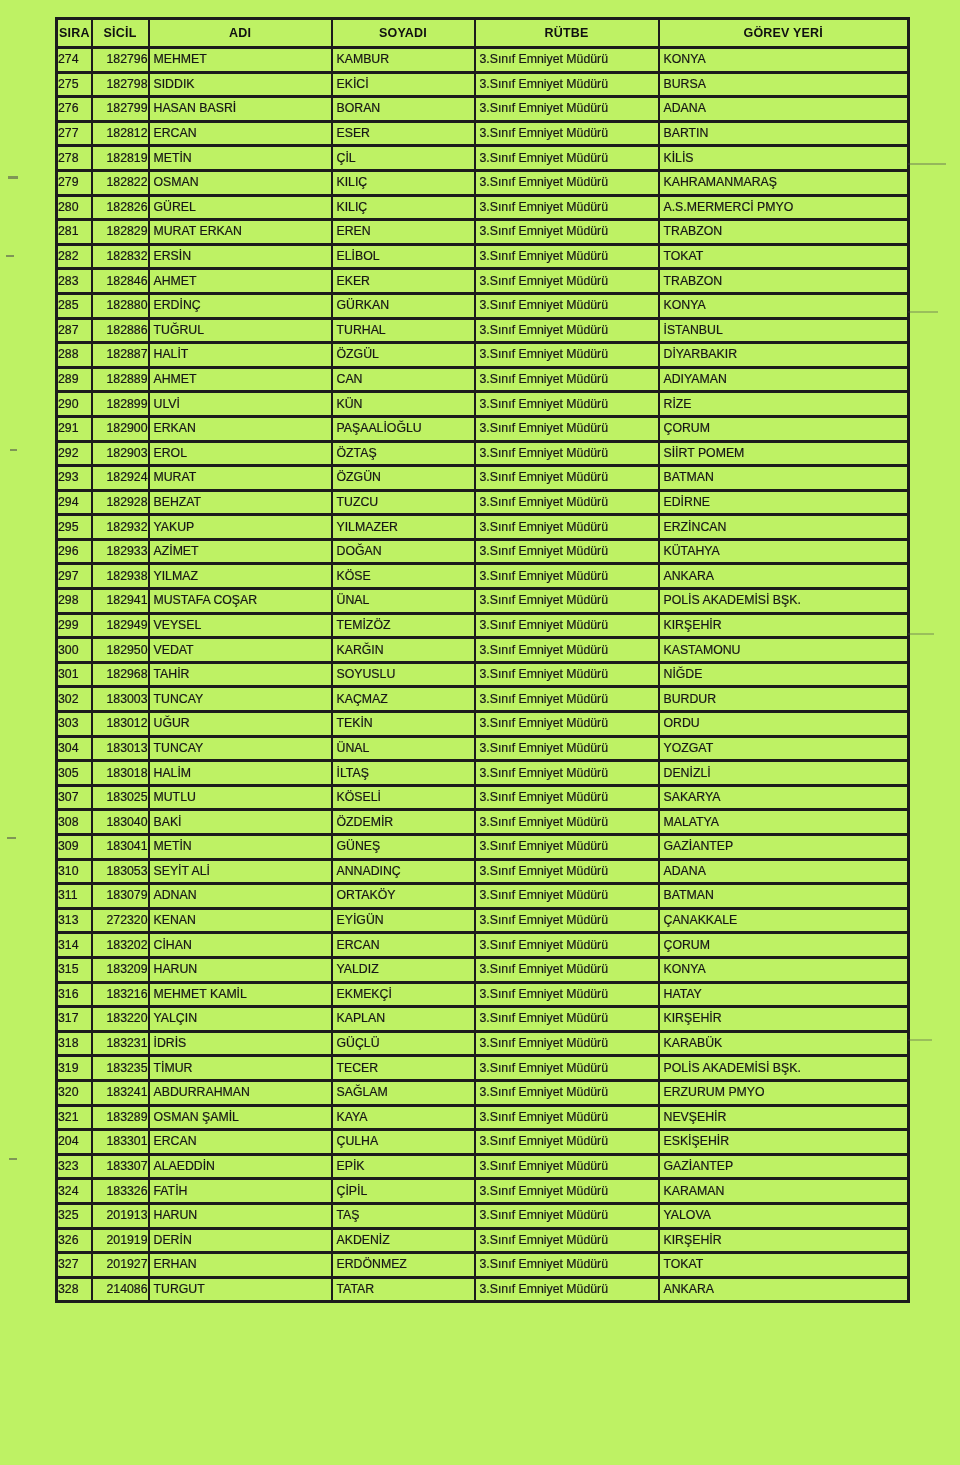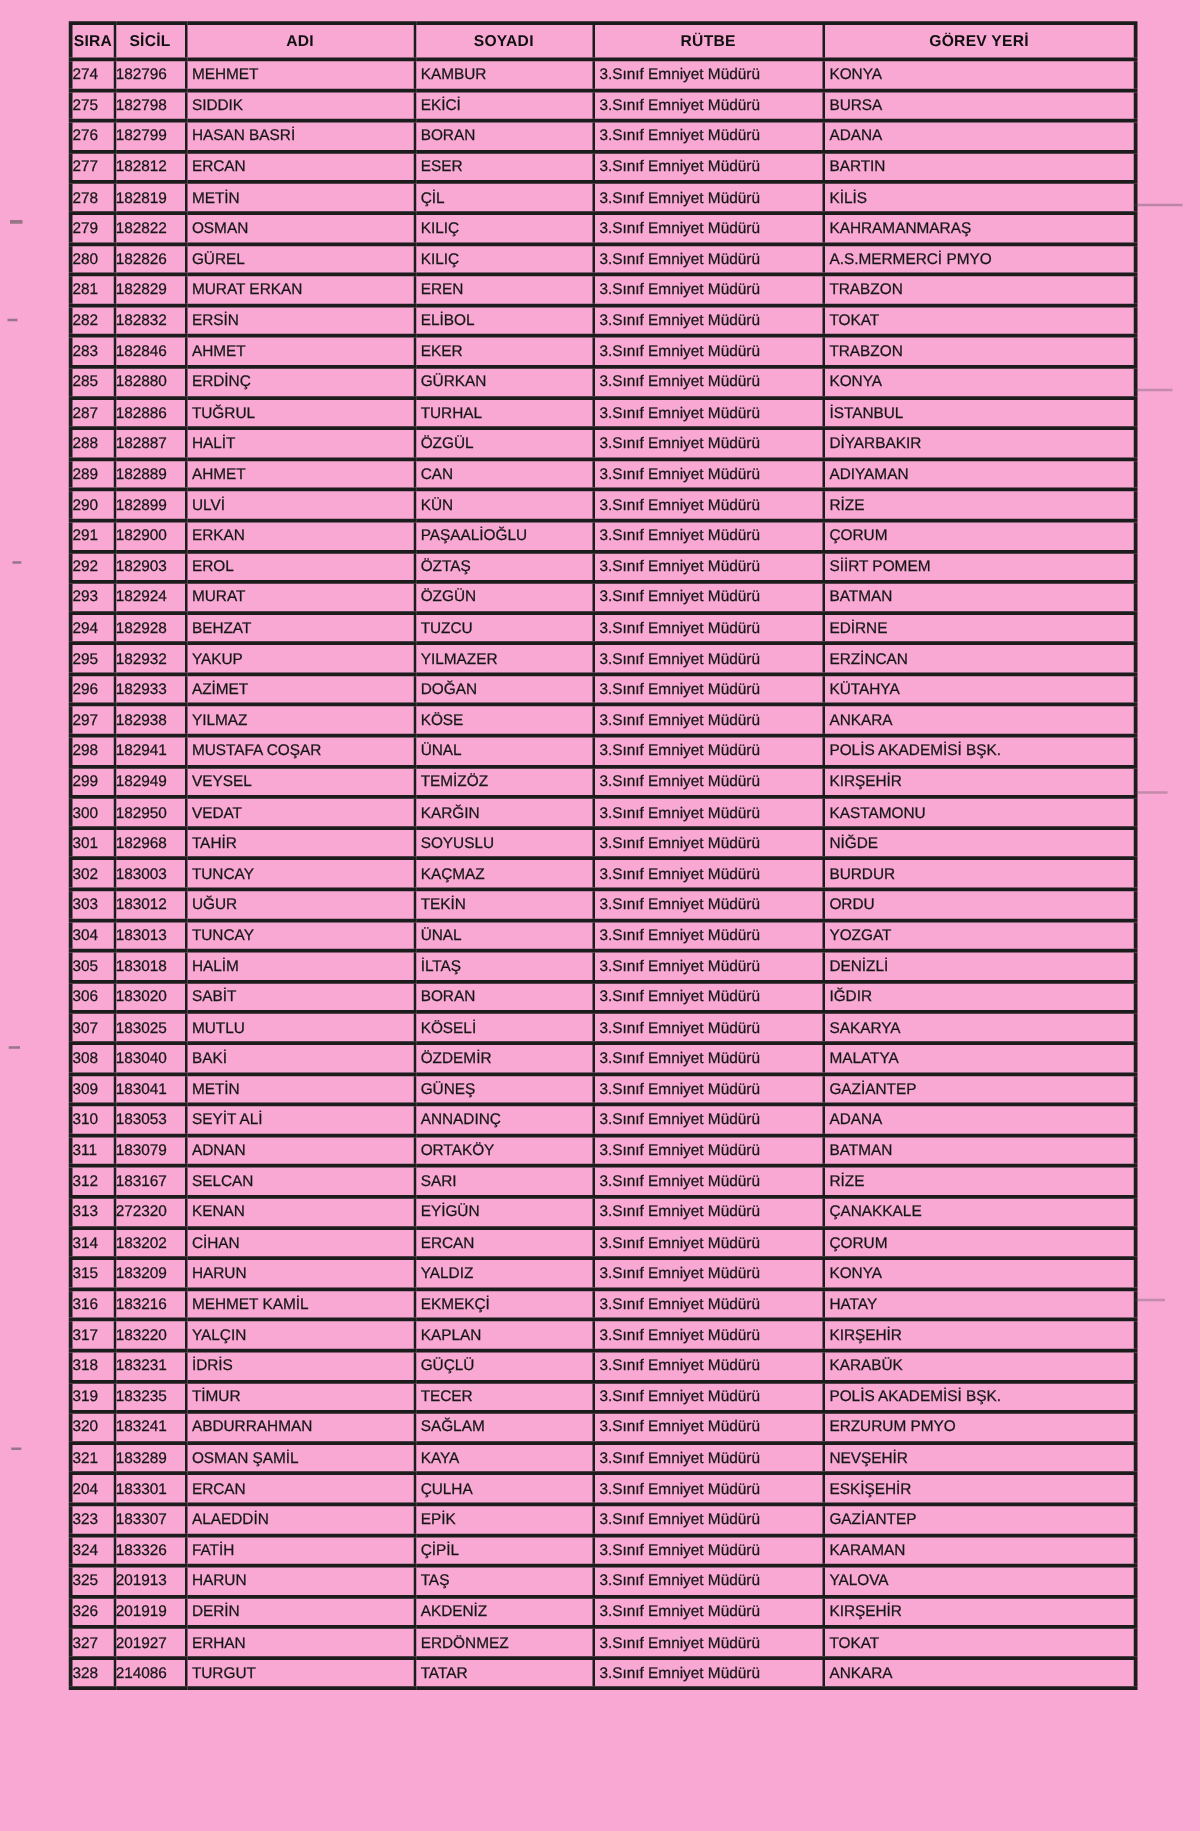--- a/index.html
+++ b/index.html
@@ -4,21 +4,21 @@
 <style>
   html, body {
     margin: 0;
     padding: 0;
     background: #ffffff;
   }
   .page {
     position: relative;
     width: 960px;
     height: 1465px;
-    background: #f9a8d4;
+    background: #bef264;
     font-family: "Liberation Sans", sans-serif;
     color: #141414;
     overflow: hidden;
   }
   table.roster {
     position: absolute;
     left: 55px;
     top: 17px;
     width: 852px;
     border-collapse: collapse;
@@ -50,21 +50,21 @@
   }
   td {
     height: 21.6px;
     font-size: 12.3px;
     line-height: 21px;
     padding: 0 3px;
     color: #161616;
     -webkit-text-stroke: 0.2px #161616;
   }
   td.c0 { padding: 0; }
-  td.c1 { text-align: left; padding: 0; }
+  td.c1 { text-align: right; padding: 0; }
   td.c2, td.c3, td.c4, td.c5 { text-align: left; padding-left: 4px; }
   
   .speck {
     position: absolute;
     background: #4a4a4a;
     opacity: 0.55;
   }
 </style>
 </head>
 <body>
@@ -325,28 +325,20 @@
         </tr>
         <tr>
           <td class="c0">305</td>
           <td class="c1">183018</td>
           <td class="c2">HALİM</td>
           <td class="c3">İLTAŞ</td>
           <td class="c4">3.Sınıf Emniyet Müdürü</td>
           <td class="c5">DENİZLİ</td>
         </tr>
         <tr>
-          <td class="c0">306</td>
-          <td class="c1">183020</td>
-          <td class="c2">SABİT</td>
-          <td class="c3">BORAN</td>
-          <td class="c4">3.Sınıf Emniyet Müdürü</td>
-          <td class="c5">IĞDIR</td>
-        </tr>
-        <tr>
           <td class="c0">307</td>
           <td class="c1">183025</td>
           <td class="c2">MUTLU</td>
           <td class="c3">KÖSELİ</td>
           <td class="c4">3.Sınıf Emniyet Müdürü</td>
           <td class="c5">SAKARYA</td>
         </tr>
         <tr>
           <td class="c0">308</td>
           <td class="c1">183040</td>
@@ -371,28 +363,20 @@
           <td class="c4">3.Sınıf Emniyet Müdürü</td>
           <td class="c5">ADANA</td>
         </tr>
         <tr>
           <td class="c0">311</td>
           <td class="c1">183079</td>
           <td class="c2">ADNAN</td>
           <td class="c3">ORTAKÖY</td>
           <td class="c4">3.Sınıf Emniyet Müdürü</td>
           <td class="c5">BATMAN</td>
-        </tr>
-        <tr>
-          <td class="c0">312</td>
-          <td class="c1">183167</td>
-          <td class="c2">SELCAN</td>
-          <td class="c3">SARI</td>
-          <td class="c4">3.Sınıf Emniyet Müdürü</td>
-          <td class="c5">RİZE</td>
         </tr>
         <tr>
           <td class="c0">313</td>
           <td class="c1">272320</td>
           <td class="c2">KENAN</td>
           <td class="c3">EYİGÜN</td>
           <td class="c4">3.Sınıf Emniyet Müdürü</td>
           <td class="c5">ÇANAKKALE</td>
         </tr>
         <tr>

